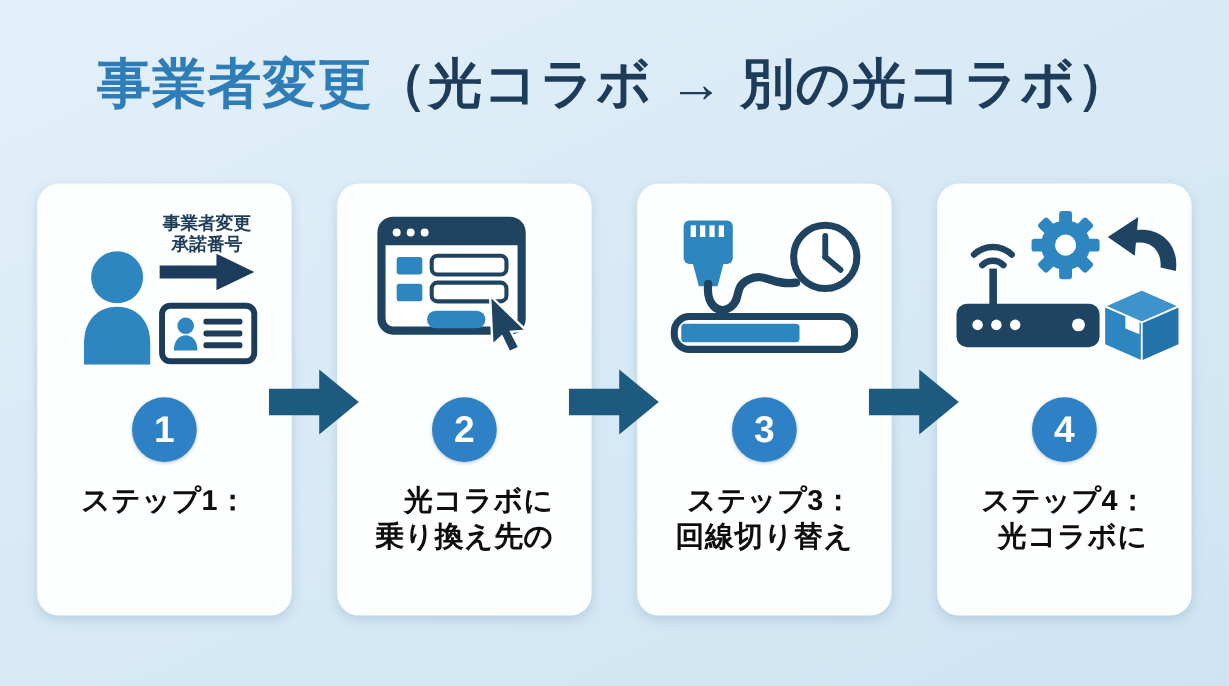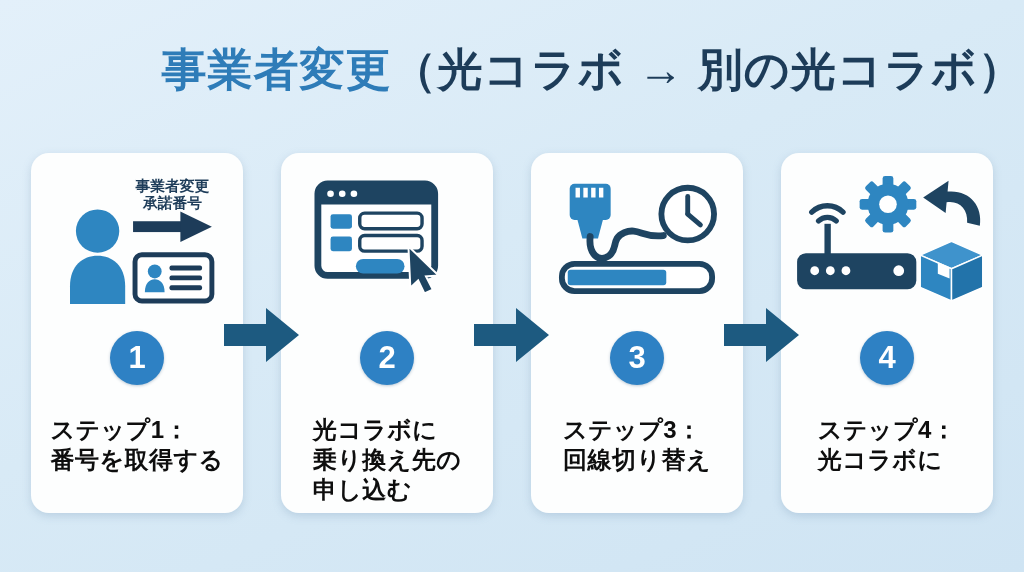--- a/index.html
+++ b/index.html
@@ -8,21 +8,21 @@
     font-family:"Liberation Sans","DejaVu Sans",sans-serif;
     background:#d8e9f5;
     overflow:hidden;
   }
   .canvas{
     position:relative;width:1024px;height:572px;
     background:linear-gradient(155deg,#e3f0fa 0%,#d8eaf6 45%,#cfe4f3 100%);
   }
   .title{
     position:absolute;top:40px;left:0;width:100%;
-    text-align:right;font-size:45px;font-weight:bold;letter-spacing:1px;
+    text-align:center;font-size:45px;font-weight:bold;letter-spacing:1px;
     margin:0;white-space:nowrap;
   }
   .title .t-main{color:#2e7cb8;}
   .title .t-sub{color:#1d3c59;}
   .row{
     position:absolute;top:153px;left:31px;width:962px;height:360px;
   }
   .cards{
     display:flex;justify-content:space-between;width:100%;height:100%;
   }
@@ -35,21 +35,21 @@
   .icon-area{
     height:136px;display:flex;align-items:center;justify-content:center;
   }
   .num{
     margin-top:26px;width:54px;height:54px;border-radius:50%;
     background:#2e81c4;color:#ffffff;font-size:31px;font-weight:bold;
     line-height:54px;text-align:center;
     box-shadow:0 1px 3px rgba(40,80,120,0.3);
   }
   .label{
-    margin-top:30px;text-align:left;font-size:24px;font-weight:bold;
+    margin-top:18px;text-align:right;font-size:24px;font-weight:bold;
     color:#0e0e0e;line-height:1.24;letter-spacing:0.5px;
   }
   .label span{display:block;}
   .flow-arrow{
     position:absolute;top:182px;width:76px;height:56px;
     transform:translate(-50%,-50%);
   }
   .flow-arrow polygon{fill:#1d5a80;}
   .fa-1{left:231px;} .fa-2{left:481px;} .fa-3{left:731px;}
   svg text{font-family:"Liberation Sans","DejaVu Sans",sans-serif;}
@@ -83,21 +83,20 @@
               <path d="M88 124 c0 -9 5 -13 10 -13 s10 4 10 13 z" fill="#2e86c1"></path>
               <rect x="113" y="97" width="33" height="5" rx="2" fill="#1d3c59"></rect>
               <rect x="113" y="107" width="33" height="5" rx="2" fill="#1d3c59"></rect>
               <rect x="113" y="117" width="33" height="5" rx="2" fill="#1d3c59"></rect>
             </g>
           </svg>
         </div>
         <div class="num">1</div>
         <div class="label">
           <span>ステップ1：</span>
-          <span>番号を取得する</span>
         </div>
       </div>
 
       <div class="card">
         <div class="icon-area">
           <svg viewBox="0 0 150 118" width="146" height="115">
             <g>
               <rect x="4" y="4" width="120" height="94" rx="10" fill="#ffffff" stroke="#1e4461" stroke-width="7"></rect>
               <path d="M4 14 a10 10 0 0 1 10 -10 h100 a10 10 0 0 1 10 10 v11 h-120 z" fill="#1e4461"></path>
               <circle cx="17" cy="14" r="3.4" fill="#ffffff"></circle>
@@ -109,21 +108,20 @@
               <rect x="47" y="57" width="64" height="16" rx="5" fill="#ffffff" stroke="#1e4461" stroke-width="3.5"></rect>
               <rect x="43" y="81" width="50" height="15" rx="7.5" fill="#2e86c1"></rect>
             </g>
             <path d="M97 68 L128 98 L115 99 L122 112.5 L113.5 116.5 L107 103 L99 110.5 Z" fill="#1e4461" stroke="#ffffff" stroke-width="2"></path>
           </svg>
         </div>
         <div class="num">2</div>
         <div class="label">
           <span>光コラボに</span>
           <span>乗り換え先の</span>
-          <span>申し込む</span>
         </div>
       </div>
 
       <div class="card">
         <div class="icon-area">
           <svg viewBox="0 0 170 122" width="166" height="119">
             <g>
               <rect x="16" y="6" width="42" height="37" rx="5" fill="#2e86c1"></rect>
               <rect x="22" y="10" width="4.5" height="10" fill="#ffffff"></rect>
               <rect x="30" y="10" width="4.5" height="10" fill="#ffffff"></rect>

